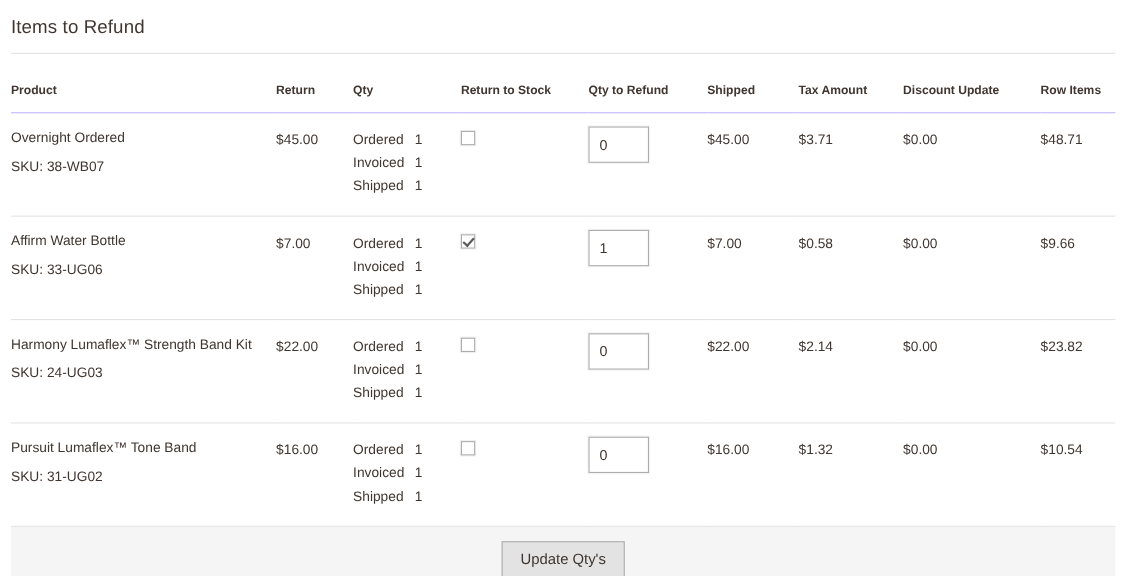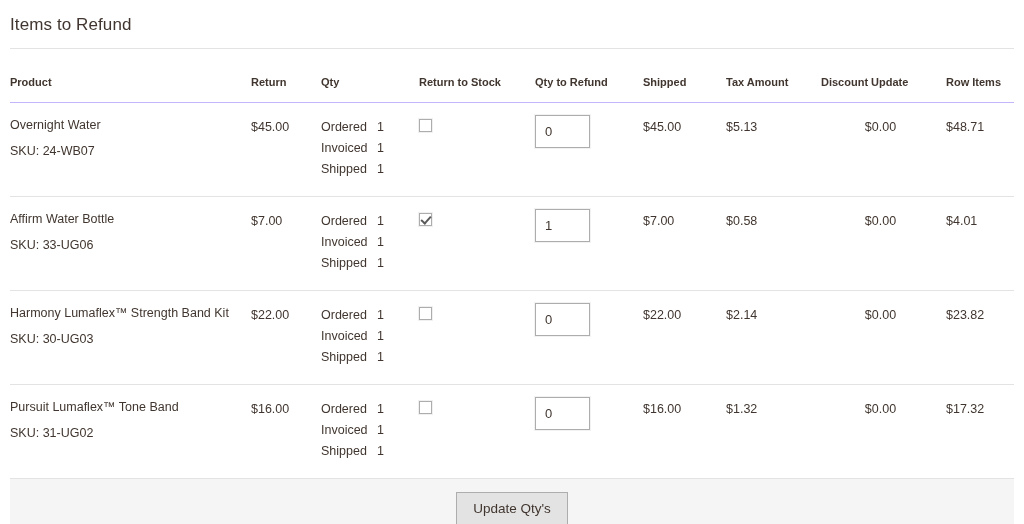--- a/index.html
+++ b/index.html
@@ -70,21 +70,21 @@
   }
 
   
   .col-product   { width: 241px; }
   .col-price     { width: 70px; }
   .col-qty       { width: 98px; }
   .col-rts       { width: 116px; }
   .col-qtyrefund { width: 108px; }
   .col-subtotal  { width: 83px; }
   .col-tax       { width: 95px; }
-  .col-discount  { width: 125px; text-align: center; }
+  .col-discount  { width: 125px; }
   .col-rowtotal  { width: 68px; }
 
   th.col-product   { padding-left: 0; }
 
   .product-name {
     display: block;
     line-height: 17px;
     padding-bottom: 4px;
   }
   .product-sku {
@@ -212,22 +212,22 @@
         <th class="col-qtyrefund">Qty to Refund</th>
         <th class="col-subtotal">Shipped</th>
         <th class="col-tax">Tax Amount</th>
         <th class="col-discount">Discount Update</th>
         <th class="col-rowtotal">Row Items</th>
       </tr>
     </thead>
     <tbody id="rows-body">
         <tr>
           <td class="col-product">
-            <span class="product-name">Overnight Water</span>
-            <span class="product-sku">SKU: 24-WB07</span>
+            <span class="product-name">Overnight Ordered</span>
+            <span class="product-sku">SKU: 38-WB07</span>
           </td>
           <td class="col-price money">$45.00</td>
           <td class="col-qty">
             <ul class="qty-list">
               <li>
                 <span class="qty-label">Ordered</span>
                 <span class="qty-value">1</span>
               </li>
               <li>
                 <span class="qty-label">Invoiced</span>
@@ -235,21 +235,21 @@
               </li>
               <li>
                 <span class="qty-label">Shipped</span>
                 <span class="qty-value">1</span>
               </li>
             </ul>
           </td>
           <td class="col-rts"><span class="cb" role="checkbox" aria-checked="false"></span></td>
           <td class="col-qtyrefund"><input type="text" class="qty-input" value="0" style=""></td>
           <td class="col-subtotal money">$45.00</td>
-          <td class="col-tax money">$5.13</td>
+          <td class="col-tax money">$3.71</td>
           <td class="col-discount money">$0.00</td>
           <td class="col-rowtotal money">$48.71</td>
         </tr>
         <tr>
           <td class="col-product">
             <span class="product-name">Affirm Water Bottle</span>
             <span class="product-sku">SKU: 33-UG06</span>
           </td>
           <td class="col-price money">$7.00</td>
           <td class="col-qty">
@@ -266,26 +266,26 @@
                 <span class="qty-label">Shipped</span>
                 <span class="qty-value">1</span>
               </li>
             </ul>
           </td>
           <td class="col-rts"><span class="cb checked" role="checkbox" aria-checked="true"></span></td>
           <td class="col-qtyrefund"><input type="text" class="qty-input" value="1" style=""></td>
           <td class="col-subtotal money">$7.00</td>
           <td class="col-tax money">$0.58</td>
           <td class="col-discount money">$0.00</td>
-          <td class="col-rowtotal money">$4.01</td>
+          <td class="col-rowtotal money">$9.66</td>
         </tr>
         <tr>
           <td class="col-product">
             <span class="product-name">Harmony Lumaflex™ Strength Band Kit</span>
-            <span class="product-sku">SKU: 30-UG03</span>
+            <span class="product-sku">SKU: 24-UG03</span>
           </td>
           <td class="col-price money">$22.00</td>
           <td class="col-qty">
             <ul class="qty-list">
               <li>
                 <span class="qty-label">Ordered</span>
                 <span class="qty-value">1</span>
               </li>
               <li>
                 <span class="qty-label">Invoiced</span>
@@ -324,21 +324,21 @@
                 <span class="qty-label">Shipped</span>
                 <span class="qty-value">1</span>
               </li>
             </ul>
           </td>
           <td class="col-rts"><span class="cb" role="checkbox" aria-checked="false"></span></td>
           <td class="col-qtyrefund"><input type="text" class="qty-input" value="0" style=""></td>
           <td class="col-subtotal money">$16.00</td>
           <td class="col-tax money">$1.32</td>
           <td class="col-discount money">$0.00</td>
-          <td class="col-rowtotal money">$17.32</td>
+          <td class="col-rowtotal money">$10.54</td>
         </tr>
       </tbody>
   </table>
 
   <div class="table-footer">
     <button type="button" class="update-btn">Update Qty's</button>
   </div>
 
 </div>
 

